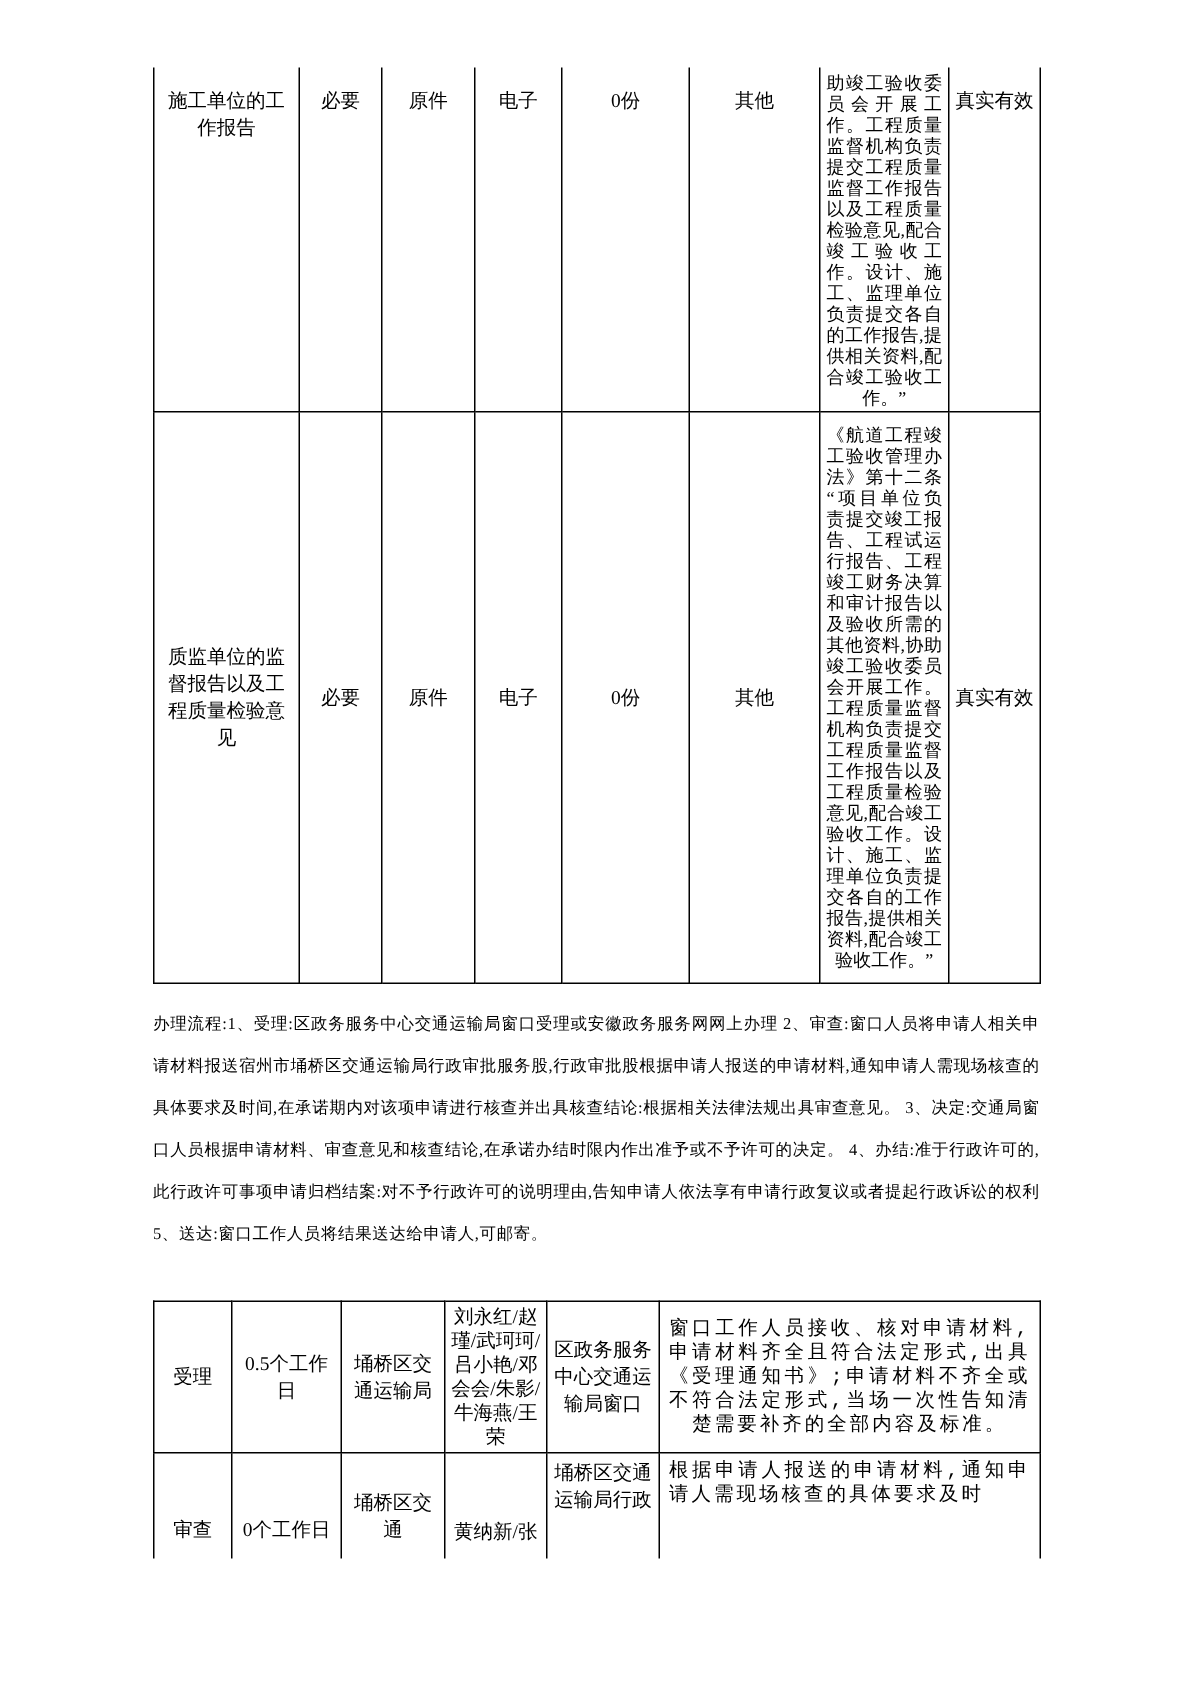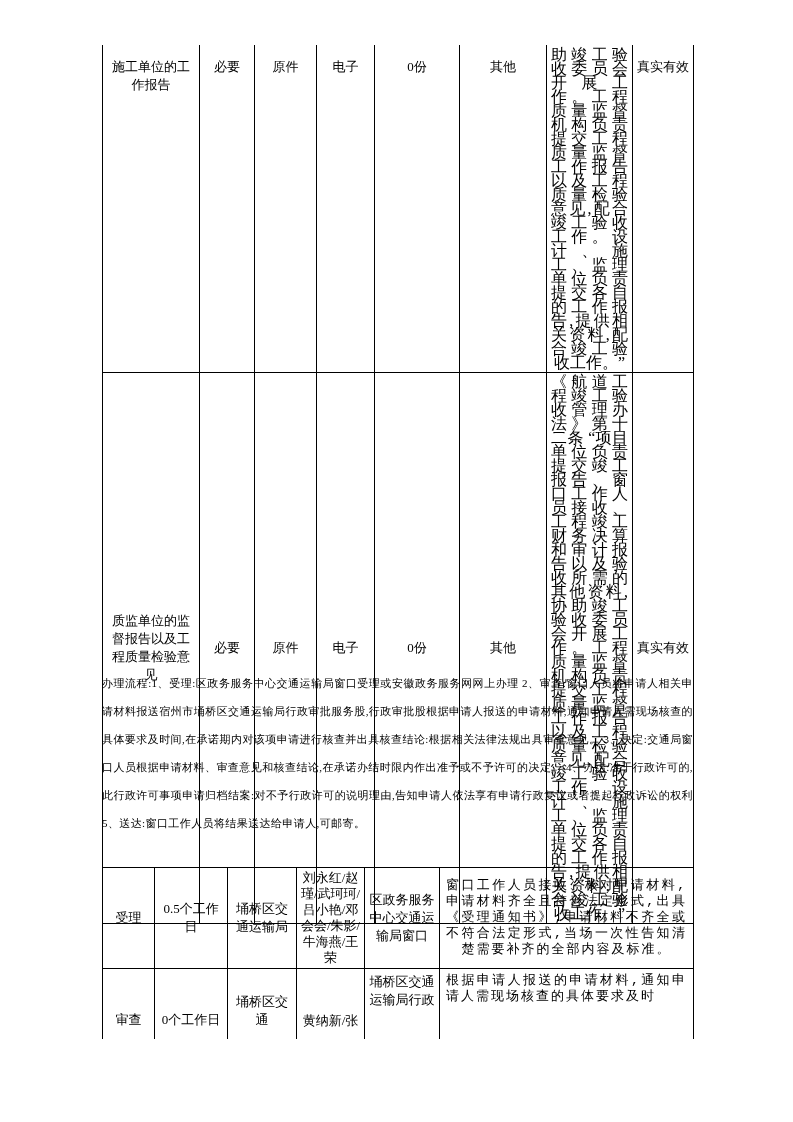--- a/index.html
+++ b/index.html
@@ -27,21 +27,21 @@
   }
 
   
   .materials-table { position: absolute; left: 102px; top: 45px; width: 591px; }
   .materials-table tr:first-child td { border-top: none; }
   .materials-table tr.r1 { height: 219px; }
   .materials-table tr.r2 { height: 381px; }
   .materials-table tr.r1 td { vertical-align: top; padding-top: 13px; }
   .materials-table tr.r1 td.req { padding-top: 3px; }
   .materials-table td.req {
-    font-size: 16px;
+    font-size: 12px;
     line-height: 14px;
     text-align: justify;
     text-align-last: center;
     padding-left: 4px; padding-right: 4px;
   }
   .materials-table tr.r2 td { vertical-align: middle; }
 
   
   .process-para {
     position: absolute;
@@ -99,21 +99,21 @@
       <td class="req">助竣工验收委员会开展工作。工程质量监督机构负责提交工程质量监督工作报告以及工程质量检验意见,配合竣工验收工作。设计、施工、监理单位负责提交各自的工作报告,提供相关资料,配合竣工验收工作。”</td>
       <td>真实有效</td>
     </tr>
     <tr class="r2">
       <td>质监单位的监督报告以及工程质量检验意见</td>
       <td>必要</td>
       <td>原件</td>
       <td>电子</td>
       <td>0份</td>
       <td>其他</td>
-      <td class="req">《航道工程竣工验收管理办法》第十二条 “项目单位负责提交竣工报告、窗口工作人员接收、工程竣工财务决算和审计报告以及验收所需的其他资料,协助竣工验收委员会开展工作。工程质量监督机构负责提交工程质量监督工作报告以及工程质量检验意见,配合竣工验收工作。设计、施工、监理单位负责提交各自的工作报告,提供相关资料,配合竣工验收工作。”</td>
+      <td class="req">《航道工程竣工验收管理办法》第十二条 “项目单位负责提交竣工报告、工程试运行报告、工程竣工财务决算和审计报告以及验收所需的其他资料,协助竣工验收委员会开展工作。工程质量监督机构负责提交工程质量监督工作报告以及工程质量检验意见,配合竣工验收工作。设计、施工、监理单位负责提交各自的工作报告,提供相关资料,配合竣工验收工作。”</td>
       <td>真实有效</td>
     </tr>
   </tbody>
     </table>
 
   <div class="process-para">办理流程:1、受理:区政务服务中心交通运输局窗口受理或安徽政务服务网网上办理 2、审查:窗口人员将申请人相关申请材料报送宿州市埇桥区交通运输局行政审批服务股,行政审批股根据申请人报送的申请材料,通知申请人需现场核查的具体要求及时间,在承诺期内对该项申请进行核查并出具核查结论:根据相关法律法规出具审查意见。 3、决定:交通局窗口人员根据申请材料、审查意见和核查结论,在承诺办结时限内作出准予或不予许可的决定。 4、办结:准于行政许可的,此行政许可事项申请归档结案:对不予行政许可的说明理由,告知申请人依法享有申请行政复议或者提起行政诉讼的权利 5、送达:窗口工作人员将结果送达给申请人,可邮寄。</div>
 
   <table class="steps-table">
     <colgroup>
       <col style="width:52px">

